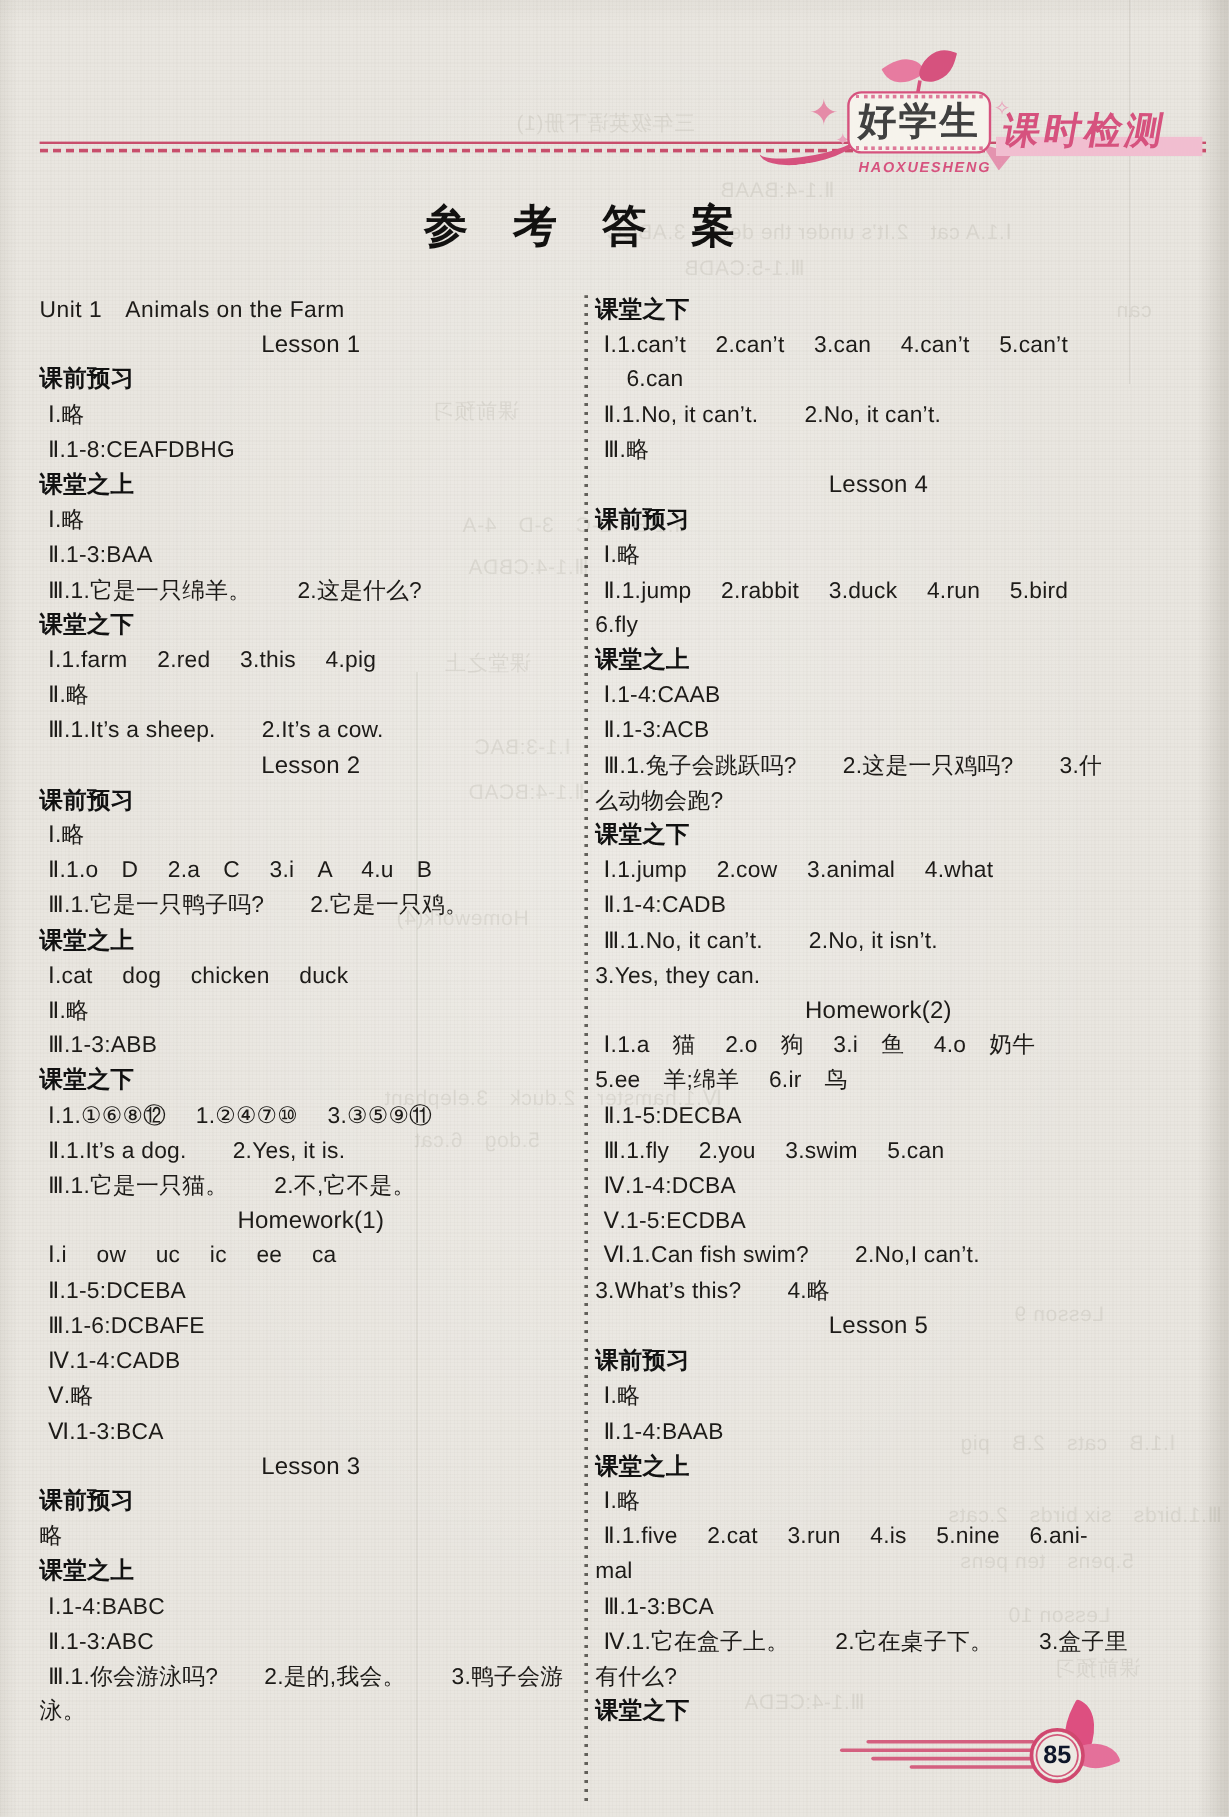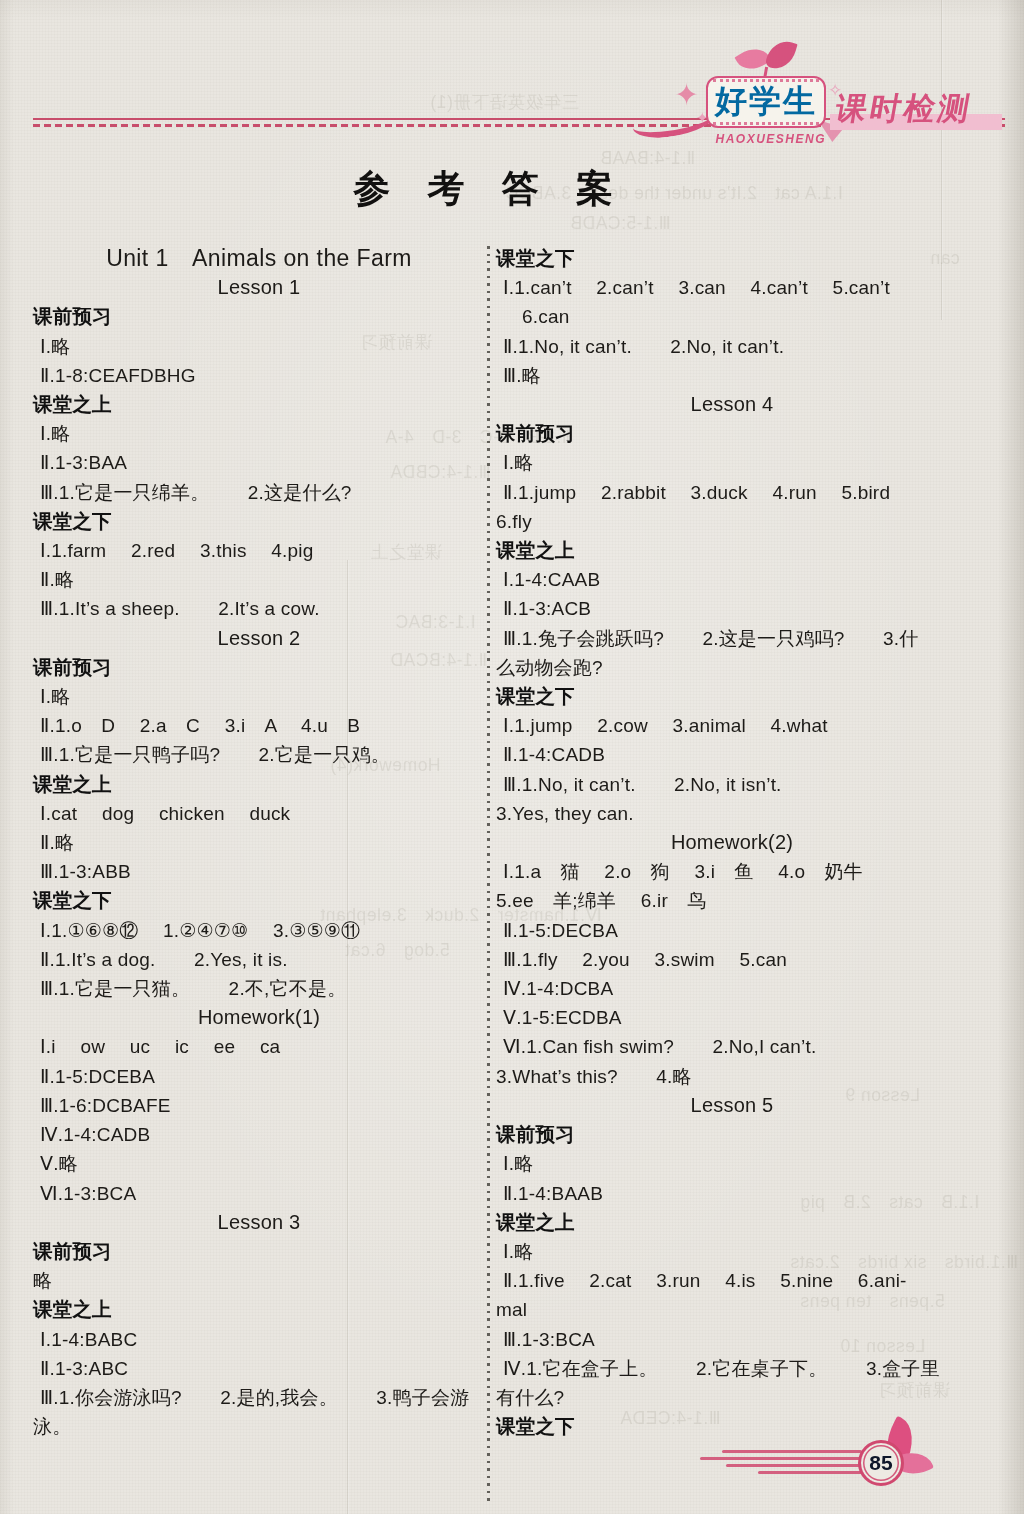--- a/index.html
+++ b/index.html
@@ -59,42 +59,42 @@
   #brand .s3{left:168px;top:42px;font-size:17px;color:#e9a5bd;}
   #brand .swoosh{position:absolute;left:-28px;top:62px;width:86px;height:28px;
     border-bottom:6px solid #d6527e;border-radius:0 0 70% 45%;transform:rotate(-7deg);}
   #brand .badge{position:absolute;left:46px;top:36px;width:120px;height:52px;
     background:#f6f3ec;border:2.5px solid #d6527e;border-radius:12px;
     display:flex;align-items:center;justify-content:center;box-sizing:border-box;}
   #brand .badge::before,#brand .badge::after{content:"";position:absolute;left:5px;right:5px;
     border-top:3px dotted rgba(214,82,126,0.75);}
   #brand .badge::before{top:1px;}
   #brand .badge::after{bottom:1px;}
-  #brand .badge-text{font-size:32px;font-weight:bold;color:#0369a1;letter-spacing:2px;white-space:nowrap;}
+  #brand .badge-text{font-size:32px;font-weight:bold;color:#404040;letter-spacing:2px;white-space:nowrap;}
   #brand .romanized{position:absolute;left:48px;top:92px;width:118px;text-align:right;
     font-size:12px;font-weight:bold;font-style:italic;color:#d6527e;letter-spacing:1.5px;}
   #brand .ribbon{position:absolute;left:158px;top:80px;width:26px;height:22px;background:#e493af;
     clip-path:polygon(0 0,100% 35%,55% 100%);}
   #brand .tagline-bar{position:absolute;left:170px;top:74px;width:172px;height:16px;background:var(--accent-soft);}
   #brand .tagline{position:absolute;left:176px;top:48px;font-size:31px;font-weight:bold;
     color:#d6527e;transform:skewX(-10deg);letter-spacing:3px;white-space:nowrap;}
 
   
   #title{position:absolute;left:0;top:164px;width:1024px;margin:0;text-align:center;
     transform:translateX(-22px);
     font-family:"Liberation Serif","DejaVu Serif",serif;
     font-size:37px;font-weight:bold;color:#121110;letter-spacing:14px;}
 
   
   #col-left{position:absolute;left:33px;top:244px;width:452px;}
   #col-right{position:absolute;left:496px;top:244px;width:472px;}
   #divider{position:absolute;left:487px;top:246px;width:2.5px;height:1256px;
     background-image:repeating-linear-gradient(to bottom,rgba(60,58,52,0.78) 0 2.5px,transparent 2.5px 7.5px);}
   .ln{line-height:29.2px;min-height:29.2px;font-size:19px;white-space:pre-wrap;letter-spacing:0.2px;}
-  .ln.unit{text-align:center;font-size:23px;letter-spacing:0.4px;}
+  .ln.unit{text-align:left;font-size:19px;letter-spacing:0.4px;}
   .ln.lesson{text-align:center;font-size:20px;}
   .ln.sec{font-weight:bold;font-size:19.5px;color:#111;}
   .ln.roman{padding-left:7px;}
   .ln.cont2{padding-left:26px;}
 
   
   #pgroup{position:absolute;left:700px;top:1420px;width:300px;height:100px;}
   #pgroup .sl{position:absolute;height:2.5px;background:var(--accent);border-radius:2px;opacity:0.85;}
   #pgroup .sl1{left:22px;top:30px;width:140px;}
   #pgroup .sl2{left:0;top:37px;width:162px;}

